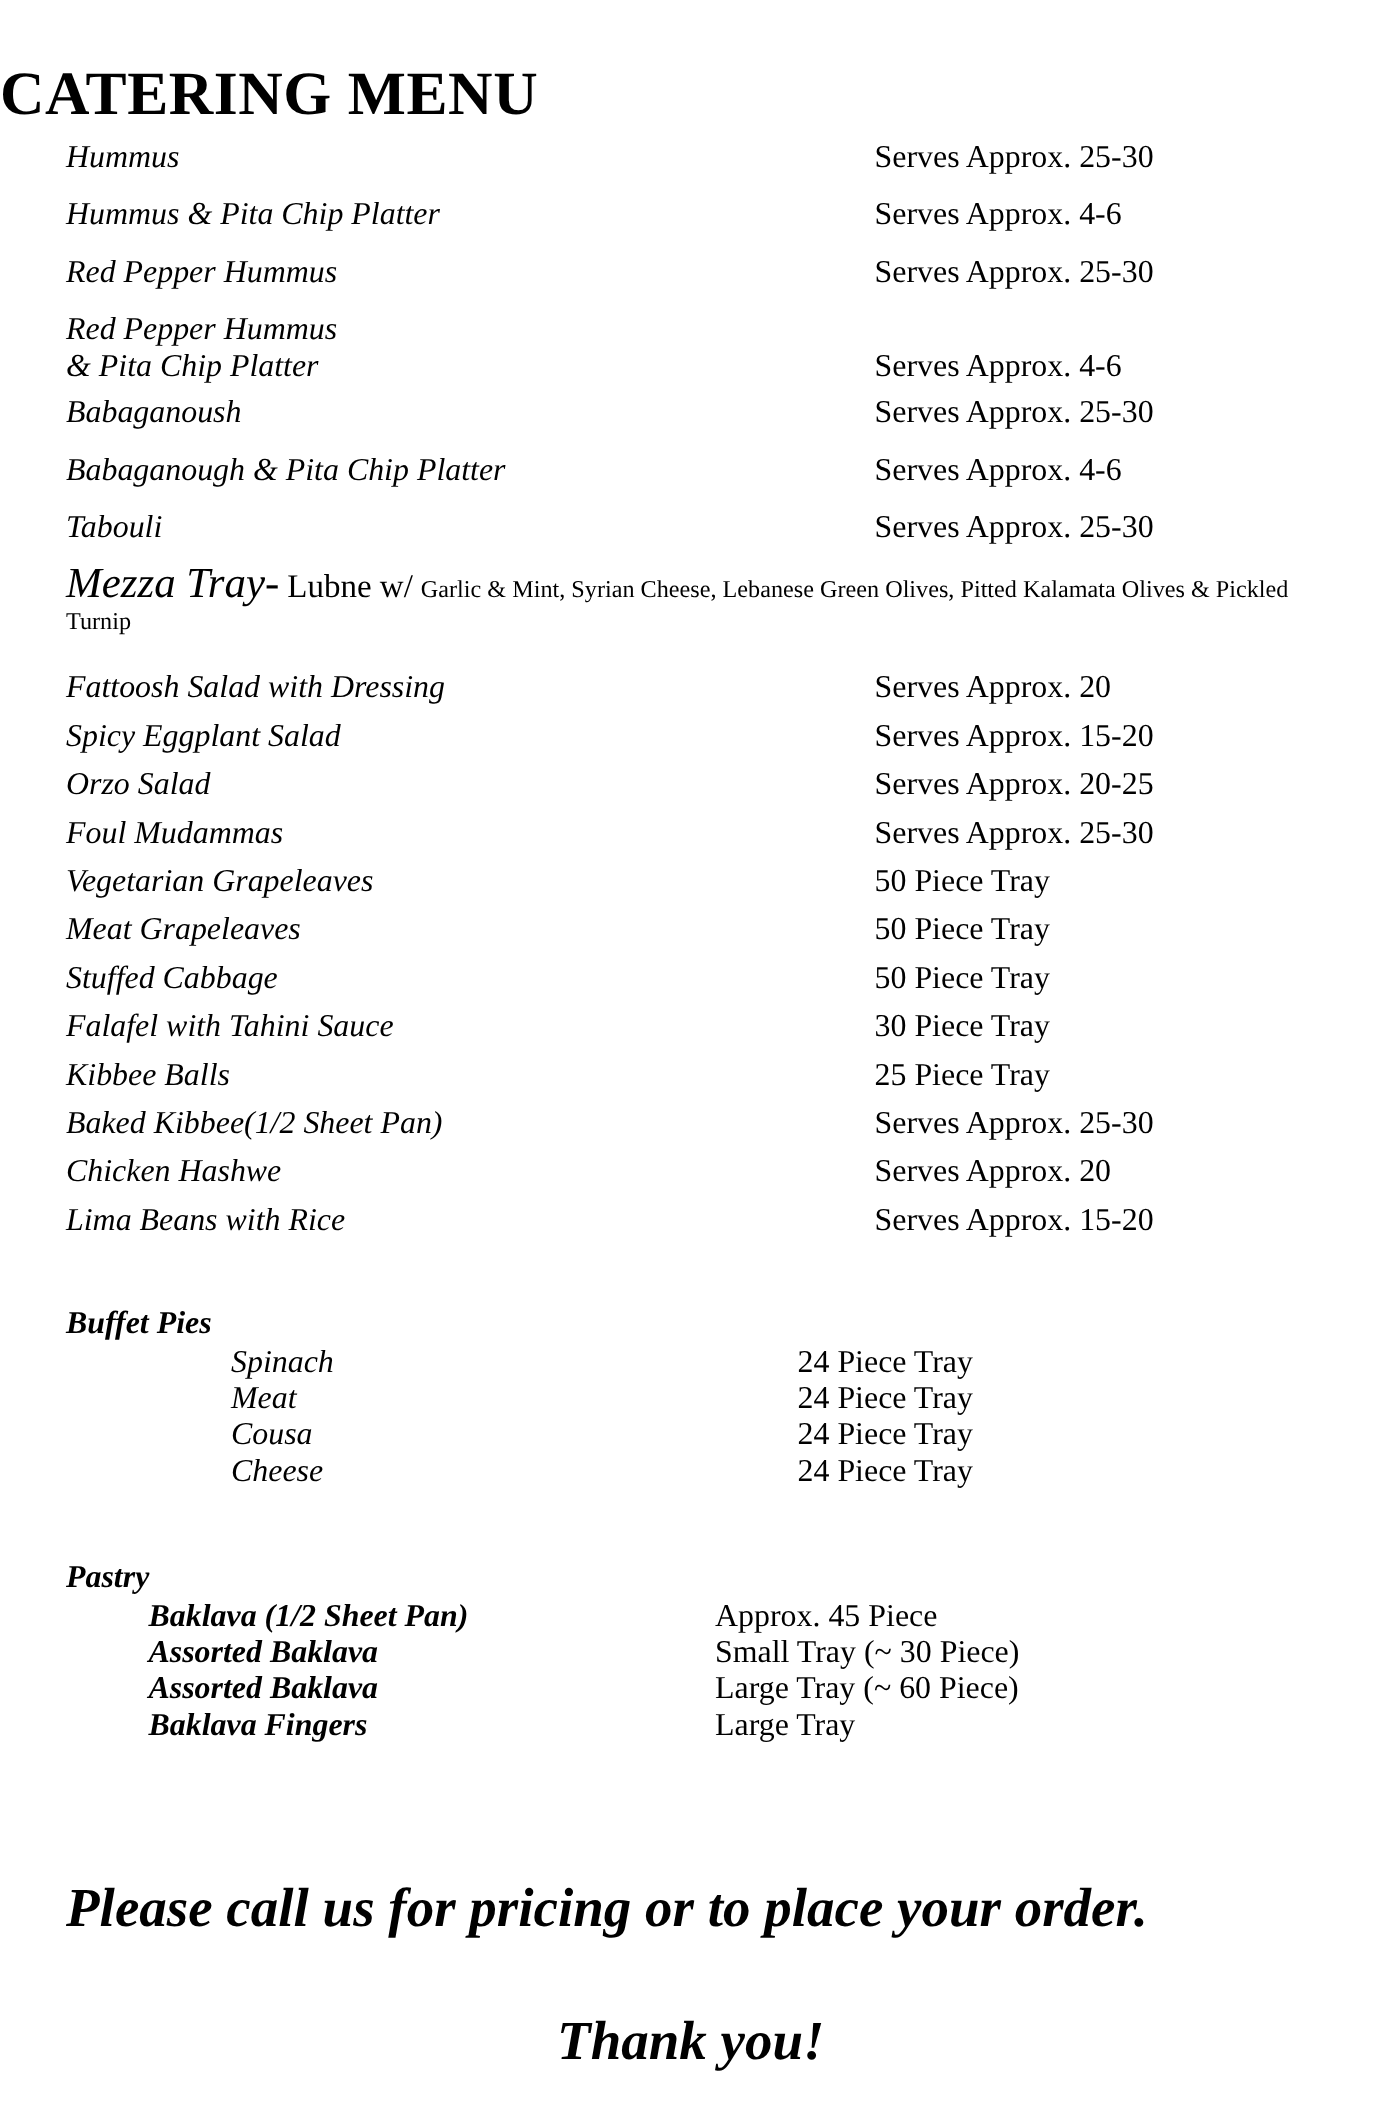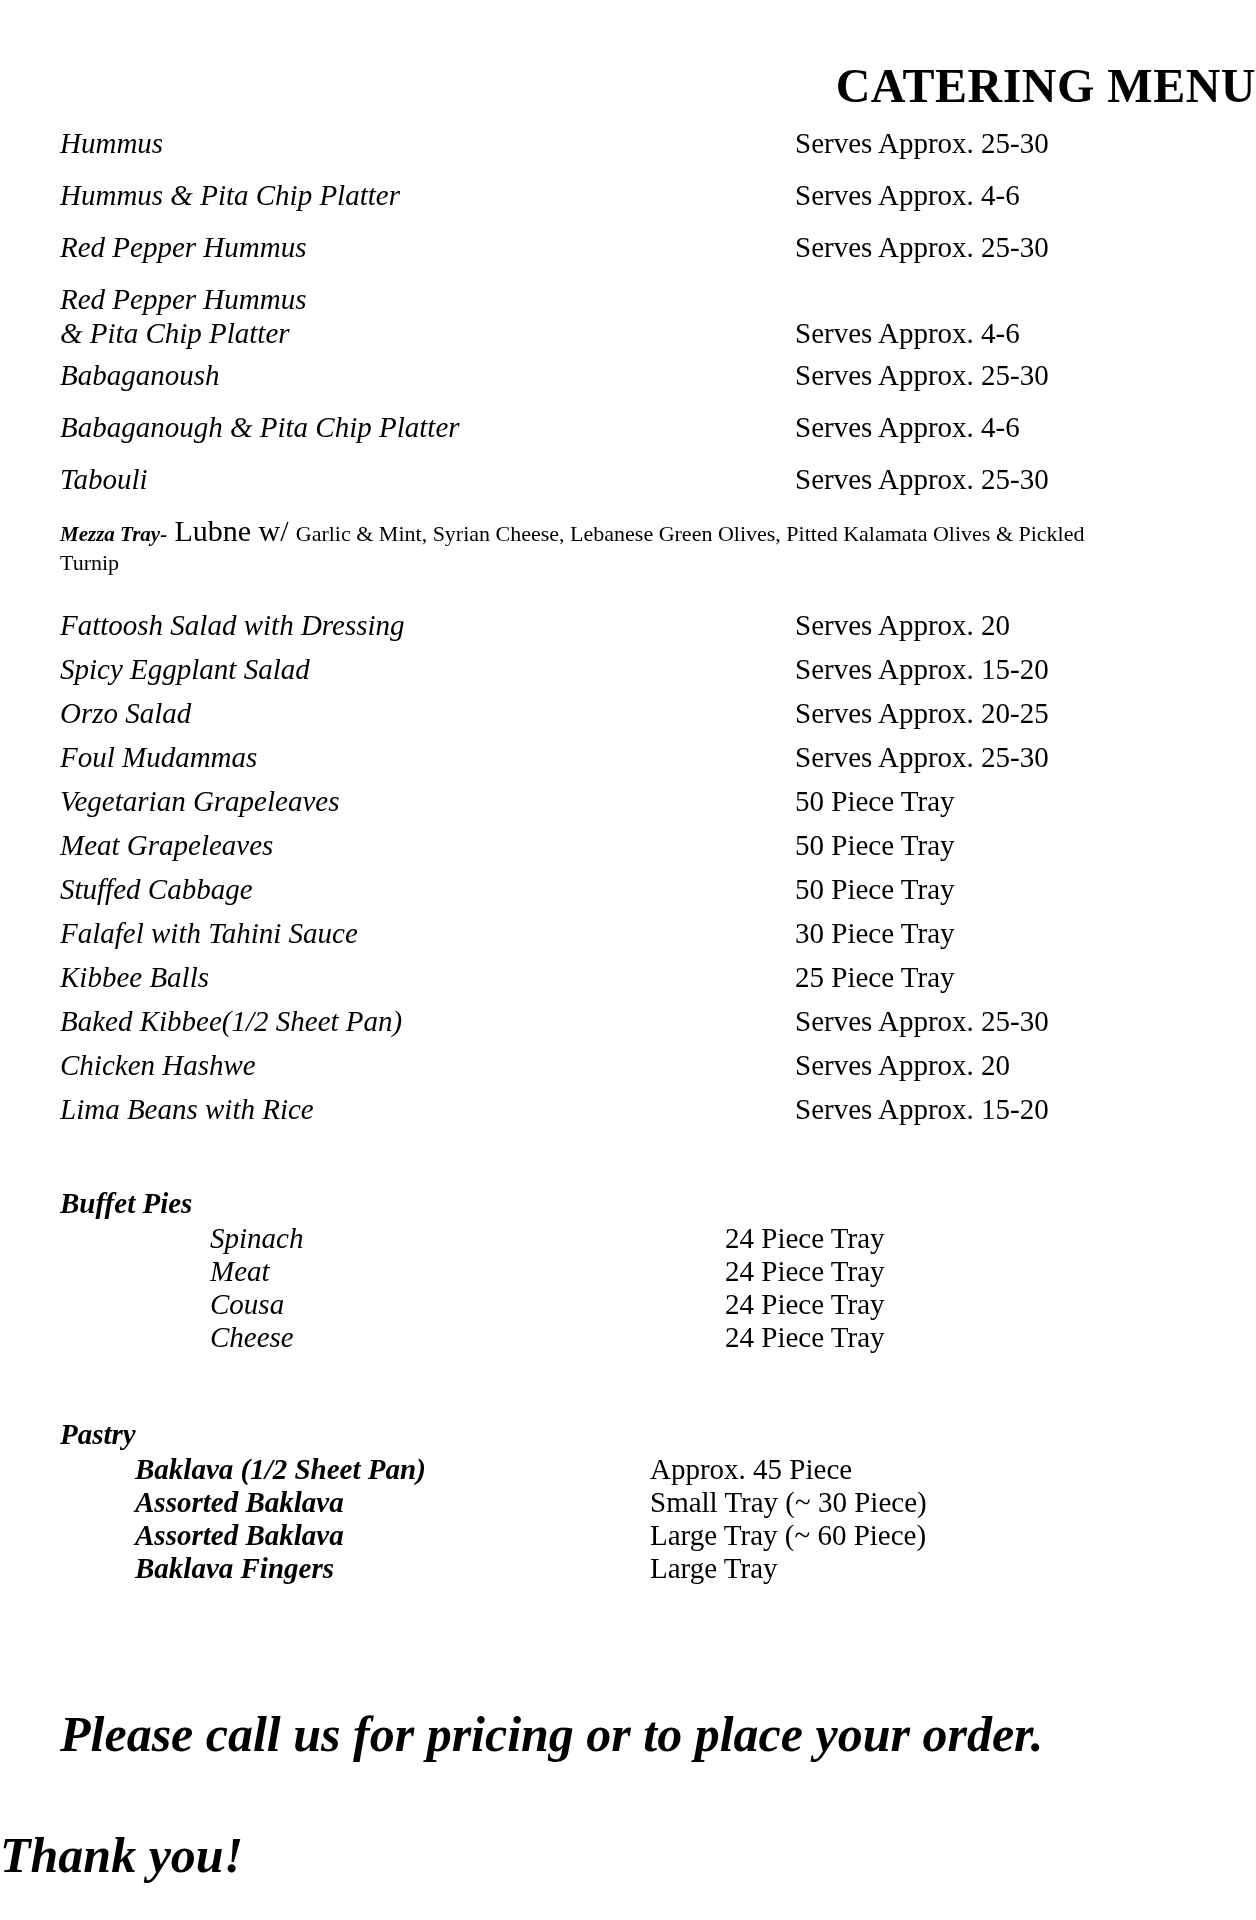--- a/index.html
+++ b/index.html
@@ -4,40 +4,40 @@
 <title>Catering Menu</title>
 <style>
   html,body { margin:0; padding:0; background:#ffffff; }
   .page {
     position:relative; width:1256px; height:1920px; margin:0 auto;
     background:#ffffff; color:#000000; overflow:hidden;
     font-family:"Liberation Serif","DejaVu Serif",serif;
   }
   .title {
     position:absolute; top:62px; left:0; width:100%;
-    text-align:right; font-size:48px; font-weight:bold; line-height:48px;
+    text-align:left; font-size:56px; font-weight:bold; line-height:48px;
     letter-spacing:0.5px;
   }
   .sec { position:absolute; left:60px; width:1140px; font-size:29px; }
   .row { position:relative; }
   .row .item {
     position:absolute; left:0; top:0; font-style:italic; white-space:nowrap;
   }
   .row .val { position:absolute; left:735px; top:0; white-space:nowrap; }
 
   
   #section1 { top:126px; }
   #section1 .row { height:34px; line-height:34px; margin-bottom:18px; }
   #section1 .row-2line { height:68px; margin-bottom:8px; }
   #section1 .row-2line .val { top:34px; }
   .twoline-part { display:block; line-height:34px; }
 
   
   #mezza { top:516px; line-height:30px; }
-  .mezza-italic  { font-style:italic; font-size:21px;font-weight:bold; }
+  .mezza-italic  { font-style:italic; font-size:39px; }
   .mezza-regular { font-size:30px; }
   .mezza-small   { font-size:22px;margin-top:33px; }
   .mezza-line2   { display:block; font-size:22px; line-height:27px; }
 
   
   #section2 { top:611px; }
   #section2 .row { height:29px; line-height:29px; margin-bottom:15px; }
 
   
   #buffet { top:1187px; }
@@ -51,21 +51,21 @@
   #buffet .val  { left:665px; }
   #pastry .item { left:75px;font-weight:bold; }
   #pastry .val  { left:590px; }
 
   
   .footer-call {
     position:absolute; top:1704px; left:60px; font-size:50px; line-height:60px;
     font-weight:bold; font-style:italic; white-space:nowrap;
   }
   .footer-thanks {
-    position:absolute; top:1825px; left:0; width:100%; 
+    position:absolute; top:1825px; left:0; width:100%; text-align:center;
     font-size:50px; line-height:60px; font-weight:bold; font-style:italic;
   }
 </style>
 </head>
 <body>
 
 <div class="page">
 
   <div class="title">CATERING MENU</div>
 

